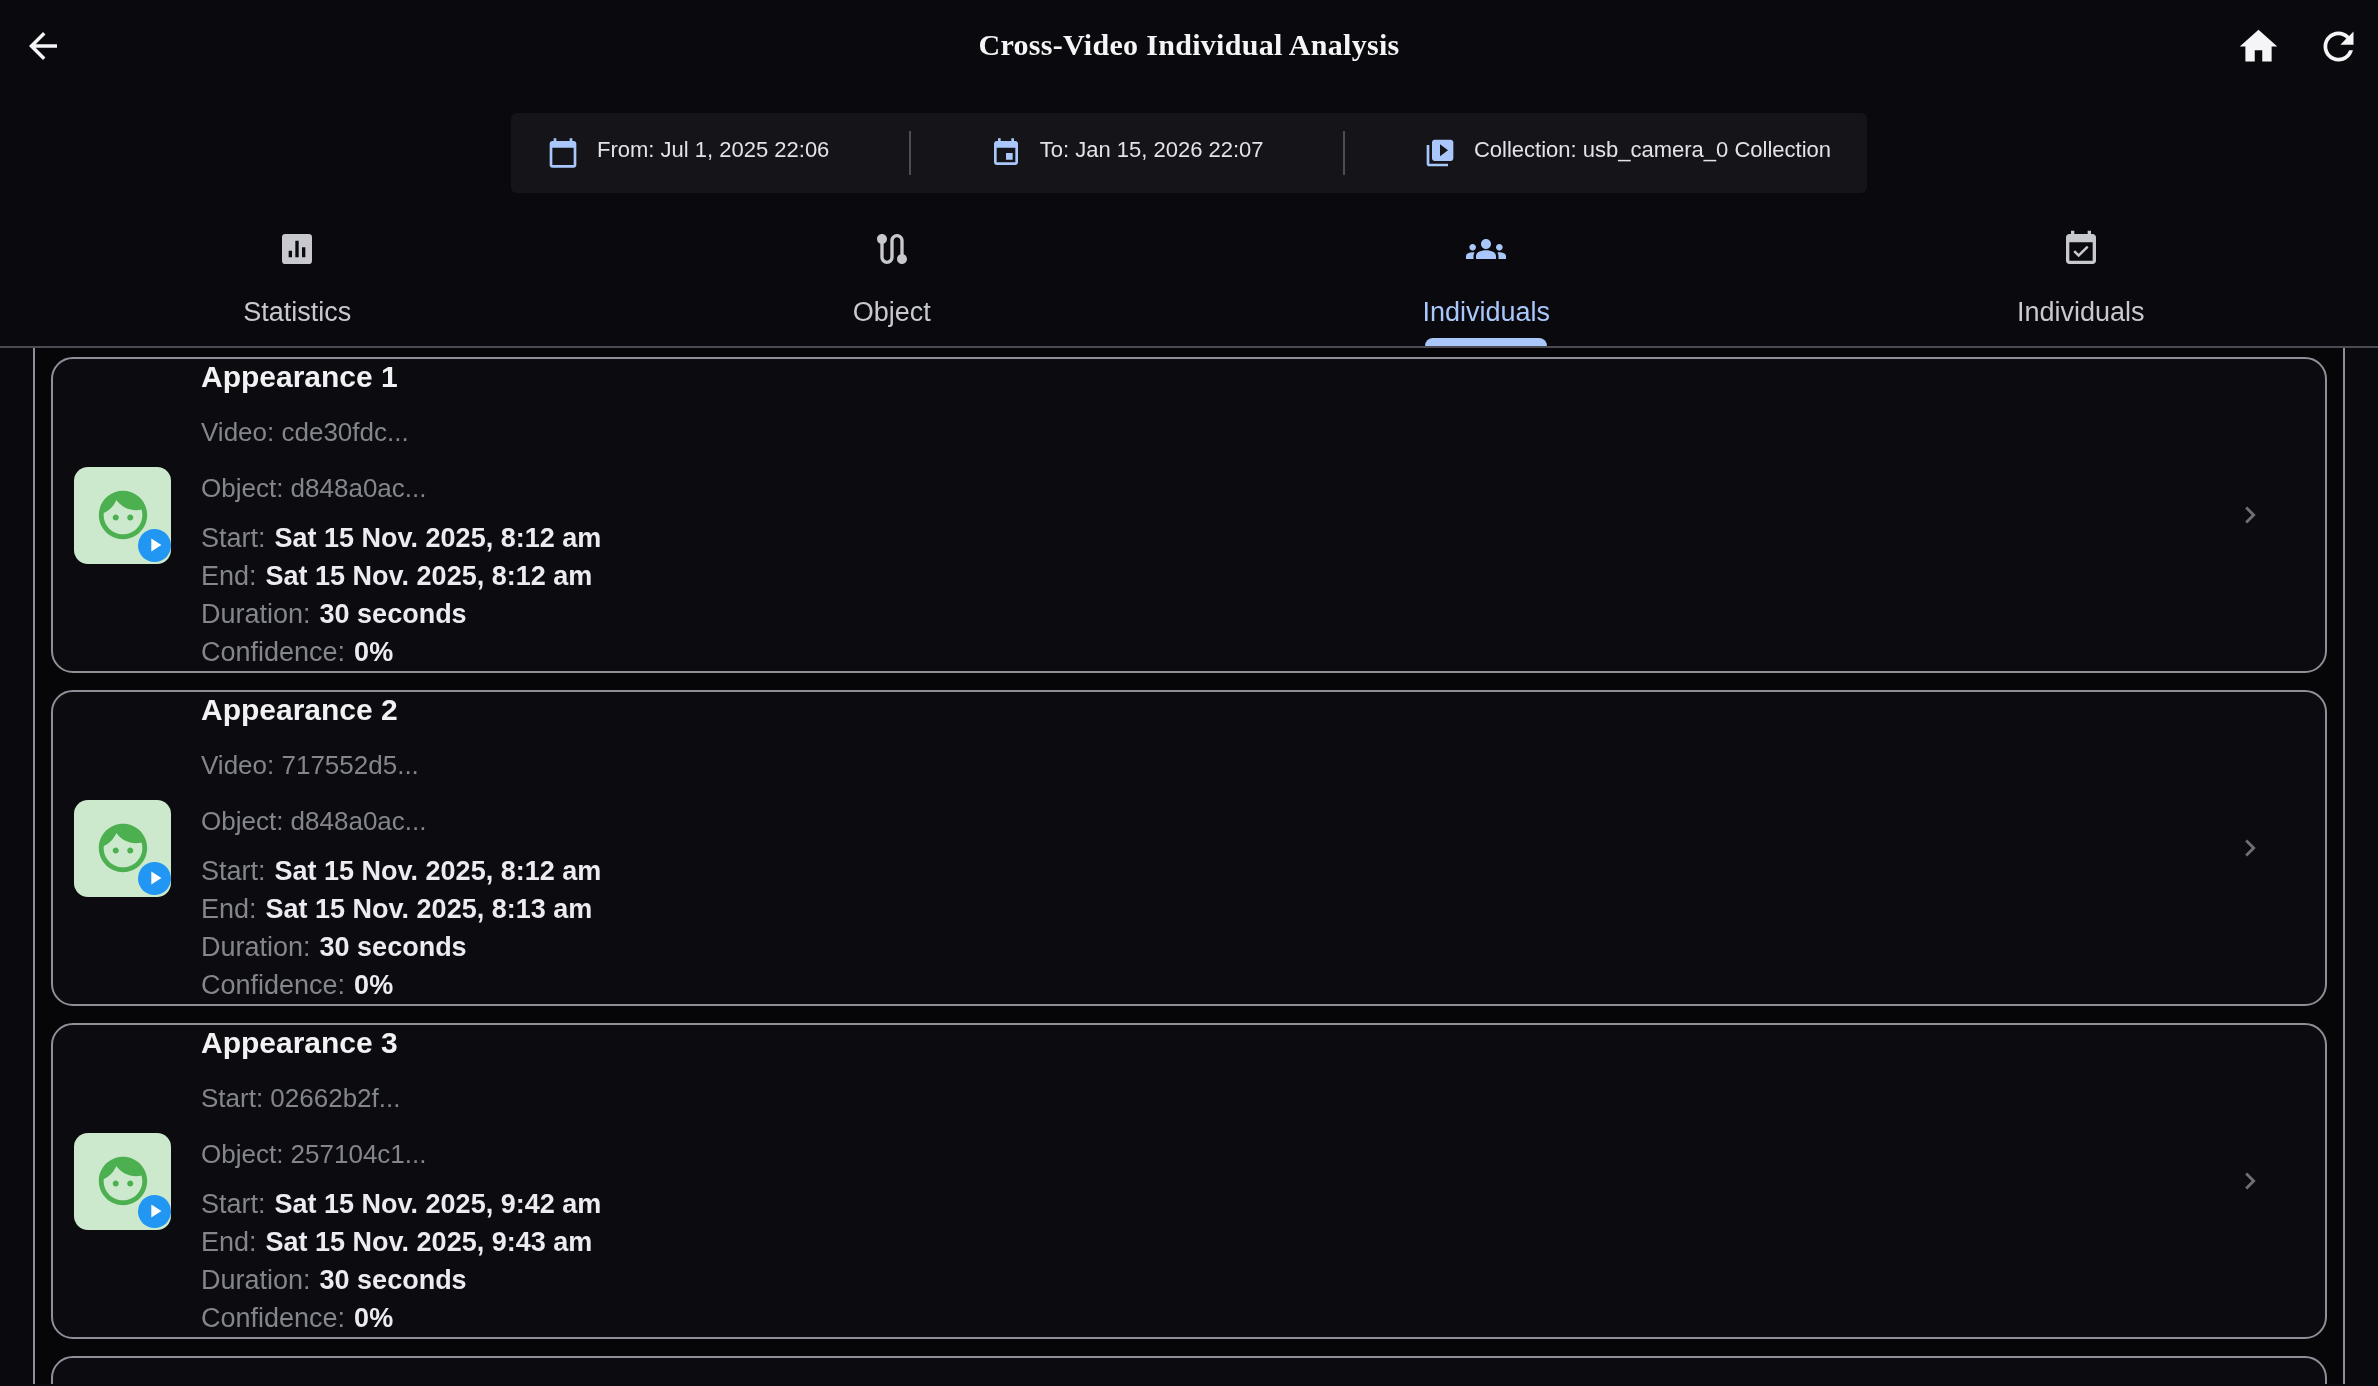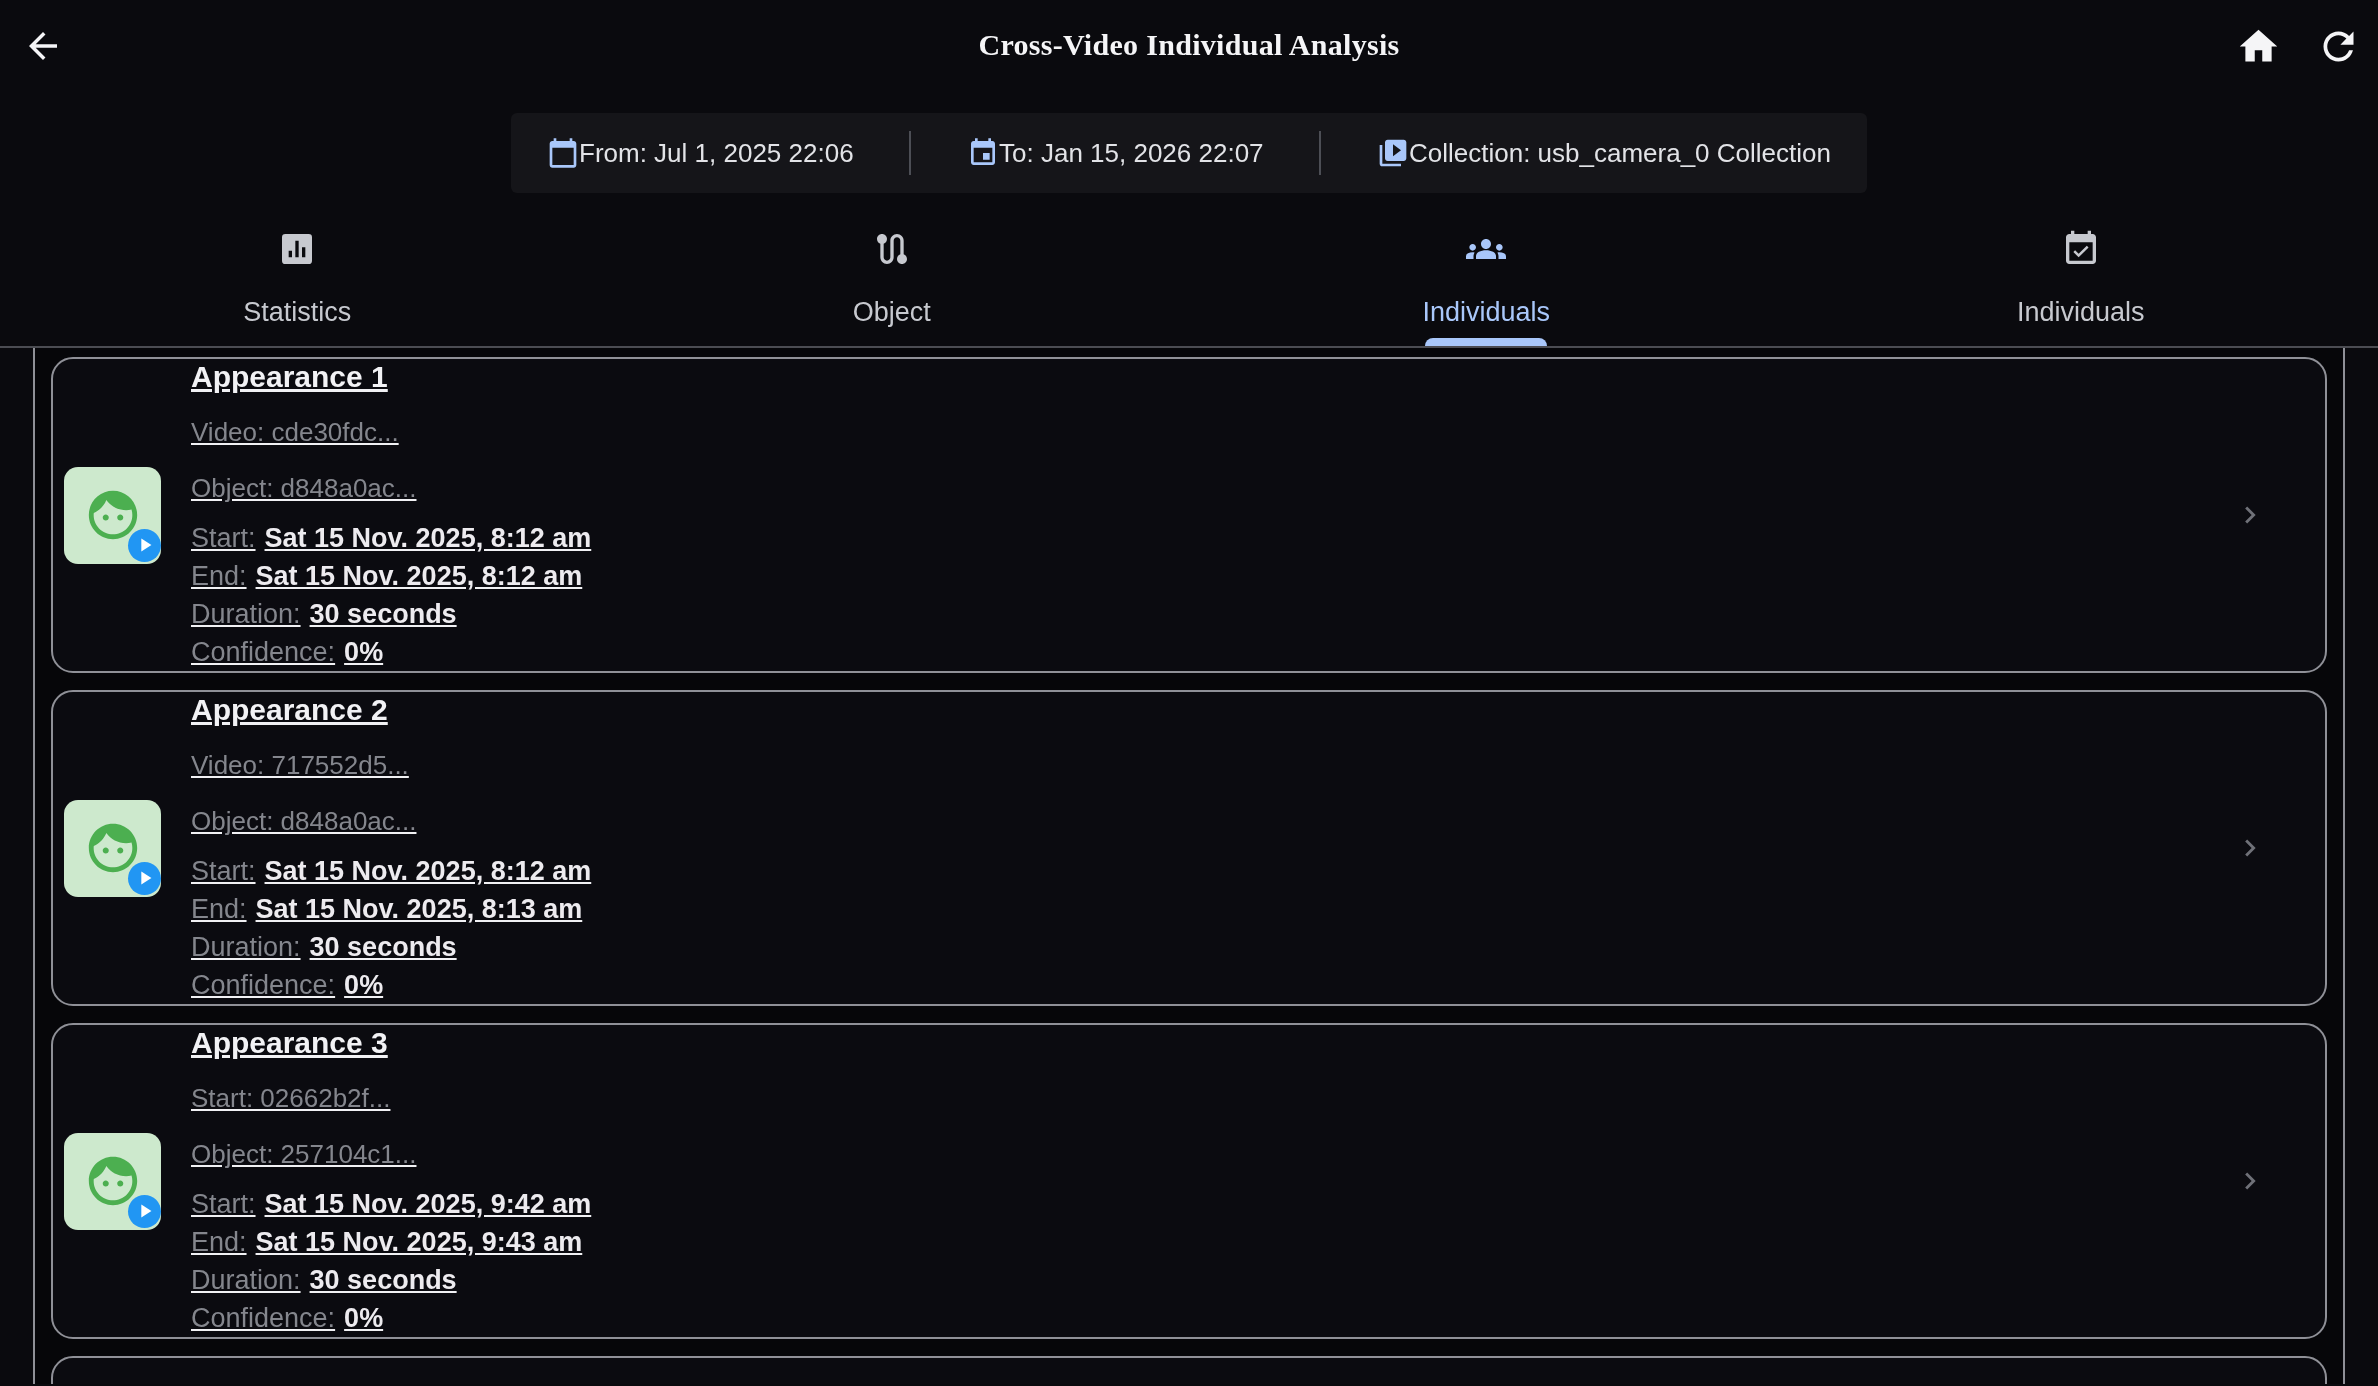--- a/index.html
+++ b/index.html
@@ -17,41 +17,41 @@
   .header-actions { position:absolute; right:16px; top:22px; display:flex; gap:32px; }
   .header-actions .icon-btn { width:48px; height:48px; display:flex; align-items:center; justify-content:center; cursor:pointer; }
   .header-actions svg { width:45px; height:45px; fill:#f5f5f7; }
 
   
   .filter-bar {
     width:1356px; height:80px; margin:23px auto 0; background:#151519;
     border-radius:6px; display:flex; align-items:center; justify-content:space-between;
     padding:0 36px;
   }
-  .filter-seg { display:flex; align-items:center; font-size:26px; color:#e2e3e7; white-space:nowrap; cursor:pointer; }
+  .filter-seg { display:flex; align-items:flex-start; gap:18px; font-size:22px; color:#e2e3e7; white-space:nowrap; cursor:pointer; }
   .filter-seg svg { width:32px; height:32px; fill:#a9c7fa; flex:none; }
   .filter-divider { width:2px; height:44px; background:#4c4e55; }
 
   
   .tab-bar { margin-top:22px; height:133px; display:flex; border-bottom:2px solid #4b4c52; }
   .tab { flex:1; display:flex; flex-direction:column; align-items:center; padding-top:14px; gap:28px; color:#c7c9cf; position:relative; cursor:pointer; }
   .tab svg { width:40px; height:40px; fill:currentColor; }
   .tab-label { font-size:27px; }
   .tab.active { color:#a9c7fa; }
   .tab-indicator { position:absolute; bottom:0; left:50%; transform:translateX(-50%); width:122px; height:8px; background:#a9c7fa; border-radius:8px 8px 0 0; }
 
   
   .content {
     height:1036px; margin:0 33px; background:#060609;
     border-left:2px solid #8f9097; border-right:2px solid #8f9097;
     overflow:hidden; padding:9px 16px 0;
   }
   .card {
     height:316px; background:#0b0b10; border:2px solid #8f9097; border-radius:22px;
-    display:flex; align-items:center; padding:0 58px 0 11px; margin-bottom:17px; cursor:pointer;text-decoration:underline;
+    display:flex; align-items:center; padding:0 58px 0 21px; margin-bottom:17px; cursor:pointer;
   }
   .avatar {
     width:97px; height:97px; border-radius:14px; background:#cde9cd;
     position:relative; flex:none; display:flex; align-items:center; justify-content:center;
   }
   .avatar .face { width:58px; height:58px; fill:#4caf50; }
   .play-badge {
     position:absolute; right:0; bottom:2px; width:33px; height:33px; border-radius:50%;
     background:#2196f3; display:flex; align-items:center; justify-content:center;
   }

